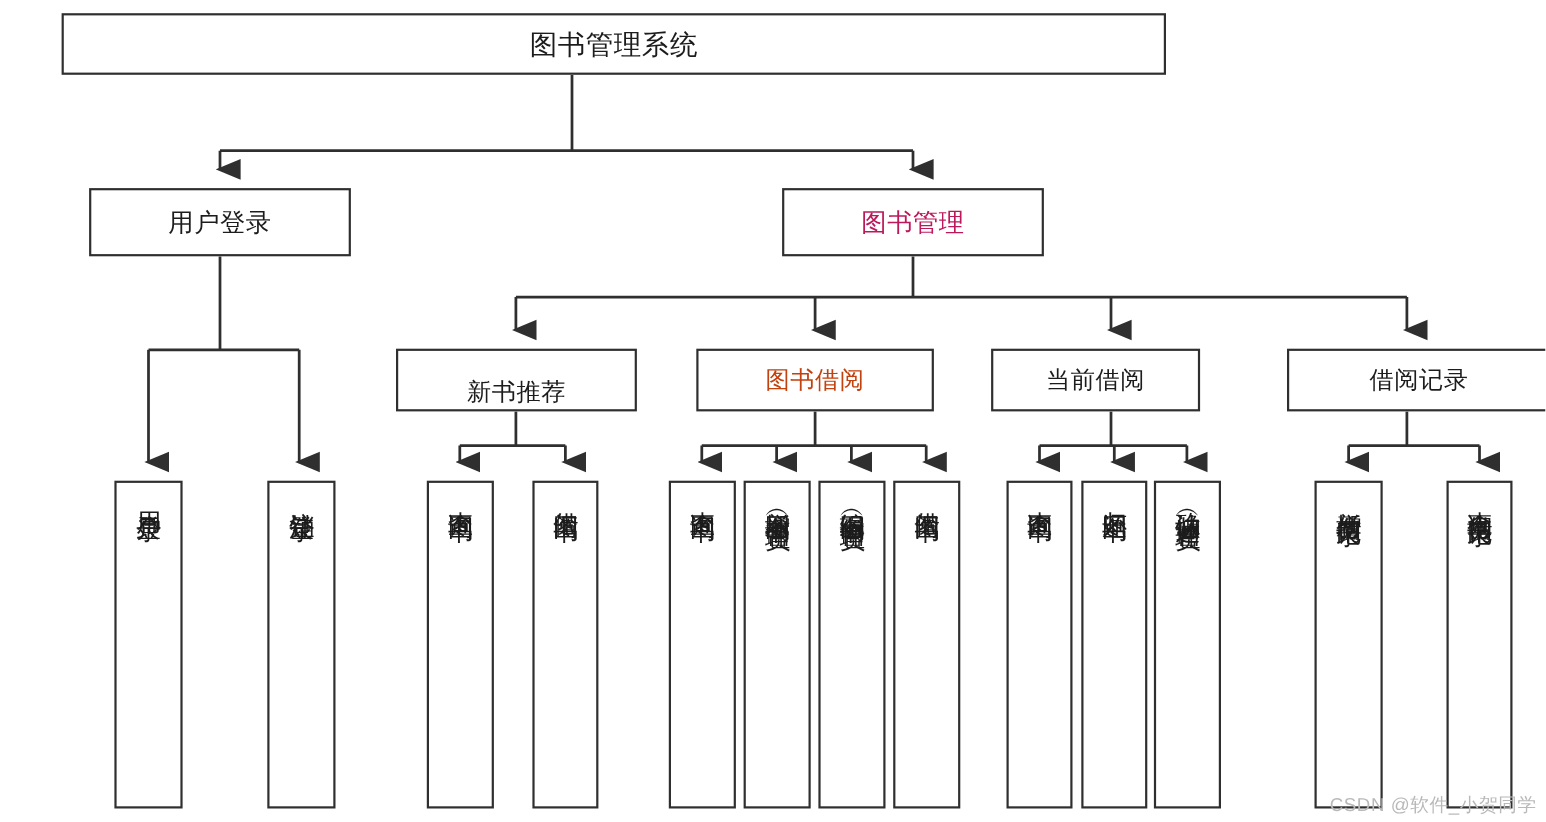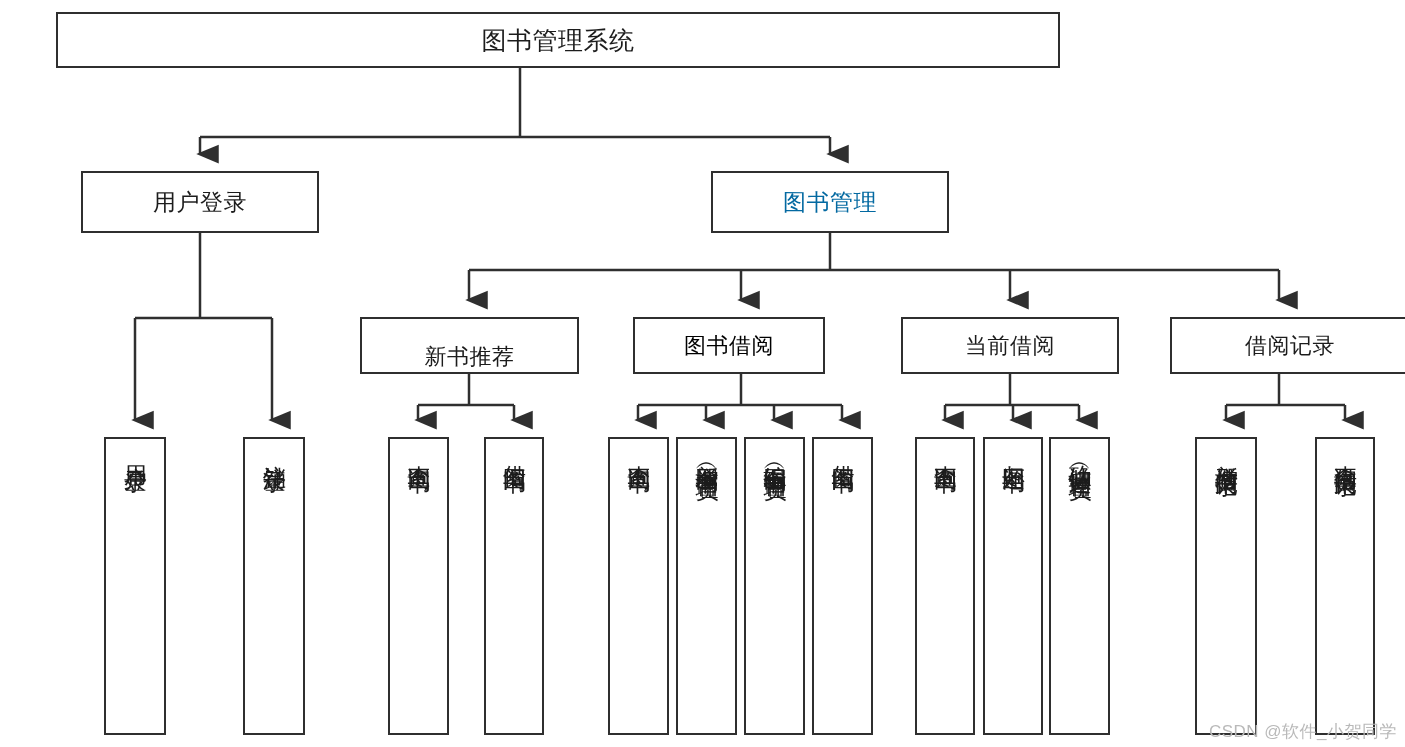--- a/index.html
+++ b/index.html
@@ -126,31 +126,31 @@
     </g>
   </svg>
 
   <div class="node root" style="left: 18px; top: 12px; width: 1004px; height: 56px; border-color: rgb(47, 47, 47); background: rgb(255, 255, 255); color: rgb(28, 28, 28); margin-left: 38px;">
     <span class="lbl">图书管理系统</span>
   </div>
 
   <div class="node lvl2" style="left: 81px; top: 171px; width: 238px; height: 62px; border-color: rgb(47, 47, 47); background: rgb(255, 255, 255); color: rgb(28, 28, 28);">
     <span class="lbl">用户登录</span>
   </div>
-  <div class="node lvl2" style="left: 711px; top: 171px; width: 238px; height: 62px; border-color: rgb(47, 47, 47); background: rgb(255, 255, 255); color: #0369a1;">
+  <div class="node lvl2" style="left: 711px; top: 171px; width: 238px; height: 62px; border-color: rgb(47, 47, 47); background: rgb(255, 255, 255); color: #be185d;">
     <span class="lbl">图书管理</span>
   </div>
 
   <div class="node lvl3" style="left: 360px; top: 317px; width: 219px; height: 57px; border-color: rgb(47, 47, 47); background: rgb(255, 255, 255); color: rgb(28, 28, 28); align-items: flex-end;">
     <span class="lbl">新书推荐</span>
   </div>
-  <div class="node lvl3" style="left: 633px; top: 317px; width: 192px; height: 57px; border-color: rgb(47, 47, 47); background: rgb(255, 255, 255); color: #000000;">
+  <div class="node lvl3" style="left: 633px; top: 317px; width: 216px; height: 57px; border-color: rgb(47, 47, 47); background: rgb(255, 255, 255); color: #c2410c;">
     <span class="lbl">图书借阅</span>
   </div>
-  <div class="node lvl3" style="left: 901px; top: 317px; width: 218px; height: 57px; border-color: rgb(47, 47, 47); background: rgb(255, 255, 255); color: rgb(28, 28, 28);">
+  <div class="node lvl3" style="left: 901px; top: 317px; width: 190px; height: 57px; border-color: rgb(47, 47, 47); background: rgb(255, 255, 255); color: rgb(28, 28, 28);">
     <span class="lbl">当前借阅</span>
   </div>
   <div class="node lvl3" style="left: 1170px; top: 317px; width: 240px; height: 57px; border-color: rgb(47, 47, 47); background: rgb(255, 255, 255); color: rgb(28, 28, 28);">
     <span class="lbl">借阅记录</span>
   </div>
 
   <div class="node leaf" style="left: 104px; top: 437px; width: 62px; height: 298px; border-color: rgb(47, 47, 47); background: rgb(255, 255, 255); color: rgb(28, 28, 28);">
     <span class="lbl">用户登录</span>
   </div>
   <div class="node leaf" style="left: 243px; top: 437px; width: 62px; height: 298px; border-color: rgb(47, 47, 47); background: rgb(255, 255, 255); color: rgb(28, 28, 28);">

